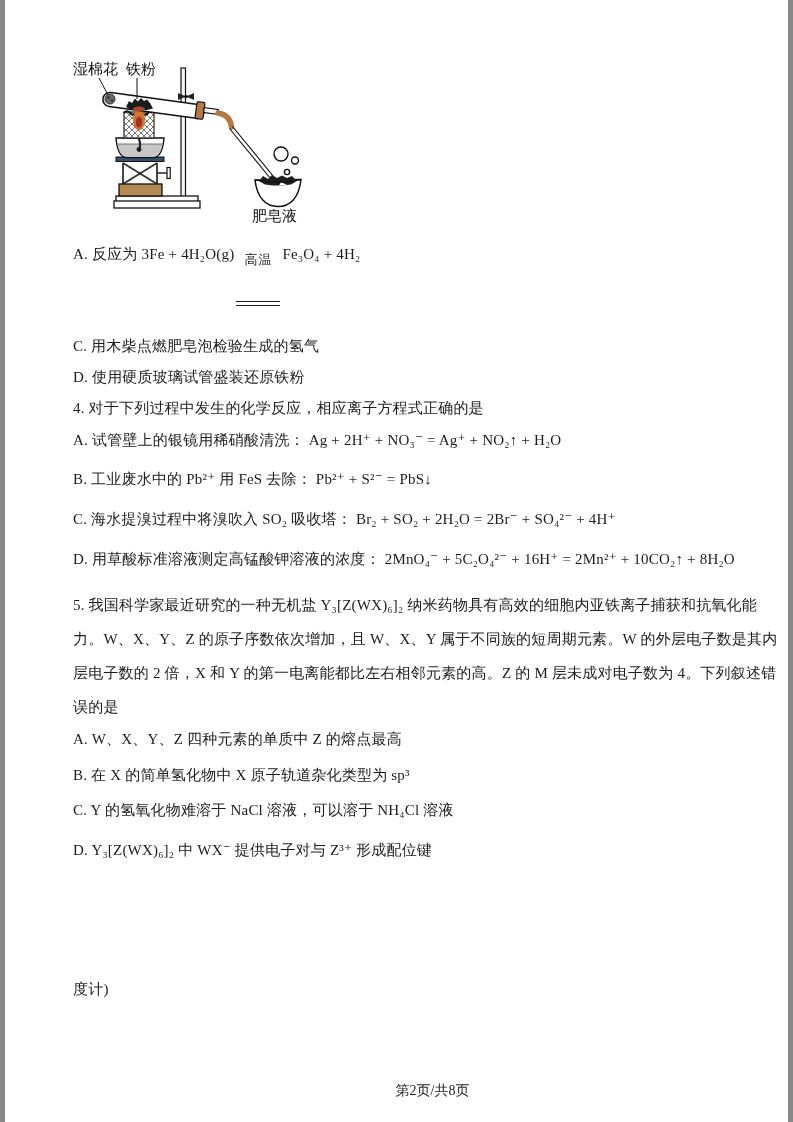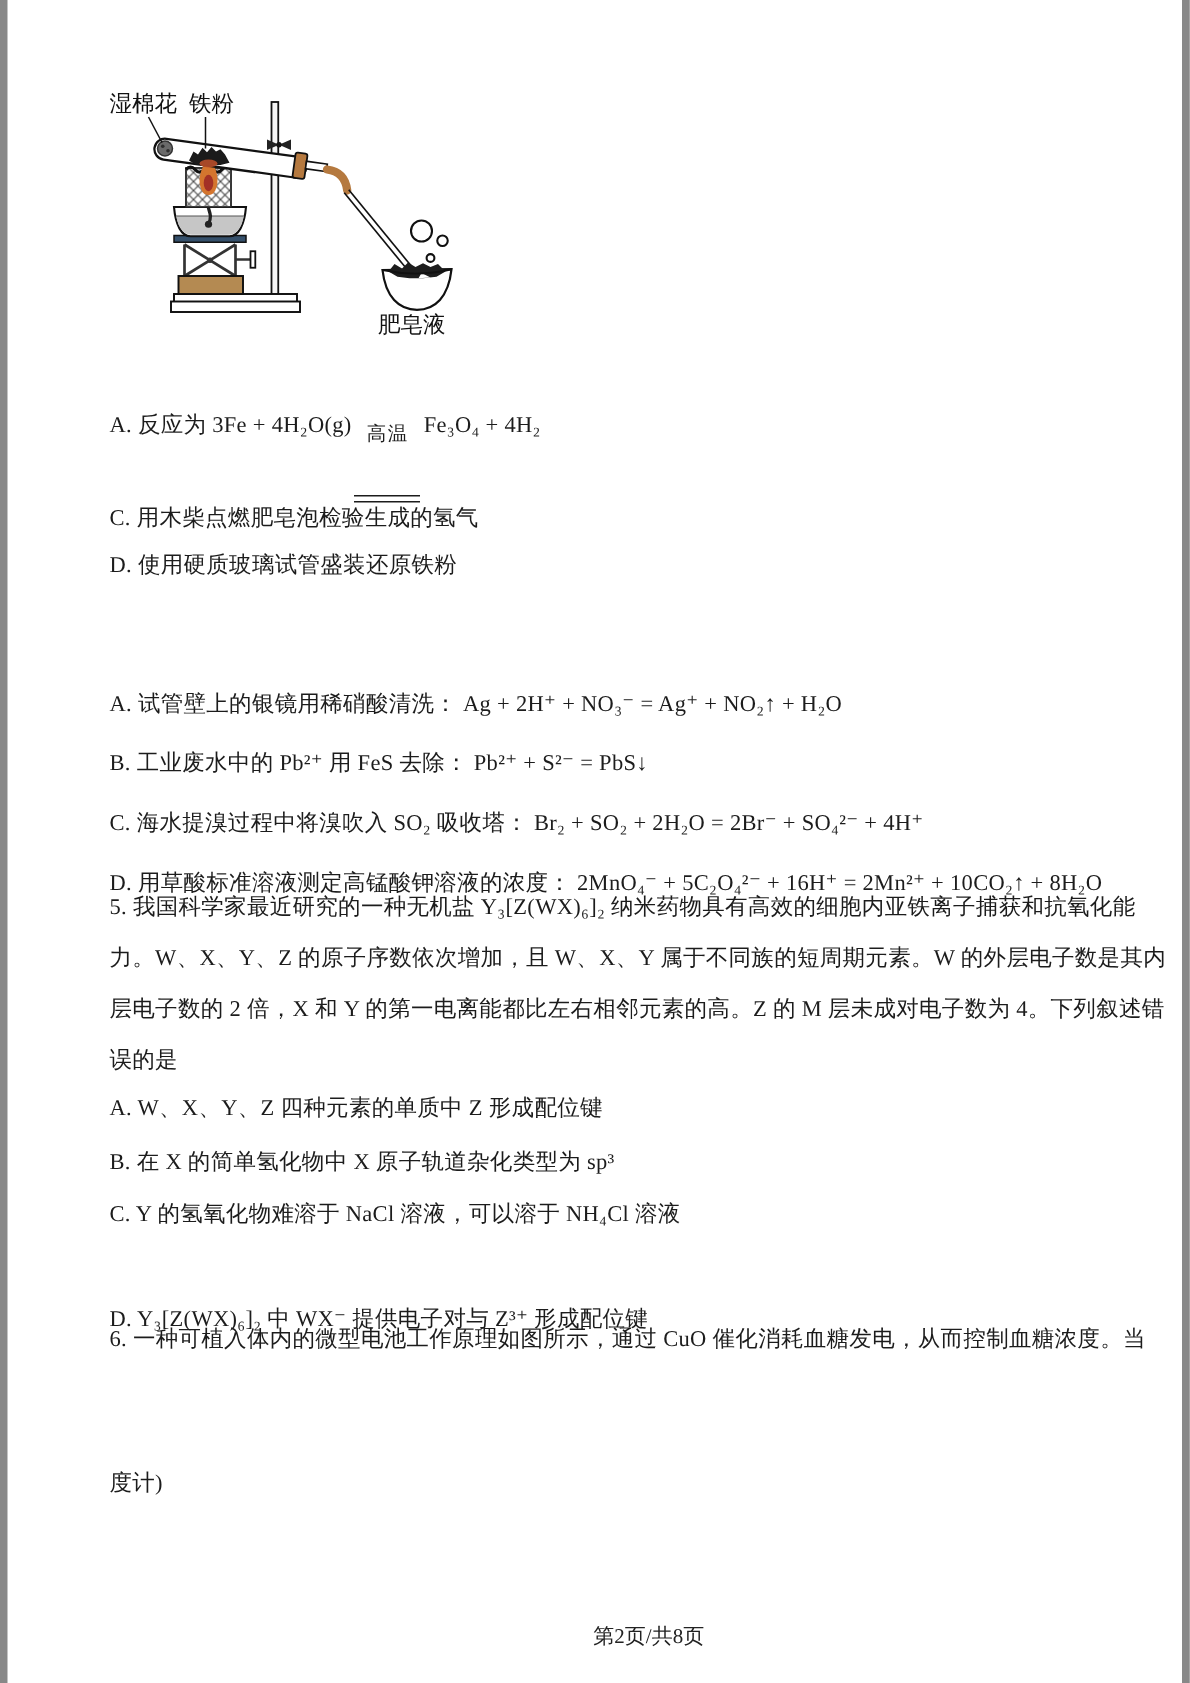--- a/index.html
+++ b/index.html
@@ -5,21 +5,21 @@
   html,body{margin:0;padding:0;background:#888;}
   .page{
     position:relative;width:783px;height:1122px;background:#ffffff;
     font-family:"Liberation Serif","DejaVu Serif",serif;color:#1c1c1c;
     overflow:hidden;margin:0 auto;
   }
   .tline{
     position:absolute;left:68px;white-space:nowrap;
     font-size:15px;line-height:22px;letter-spacing:0.2px;
   }
-  .eq{font-family:"Liberation Serif","DejaVu Serif",serif;margin-top:30px;}
+  .eq{font-family:"Liberation Serif","DejaVu Serif",serif;}
   .cond-eq{
     display:inline-flex;flex-direction:column;align-items:center;
     vertical-align:-5px;margin:0 2px;gap:33px;
   }
   .cond-eq .cond{font-size:13px;line-height:1;letter-spacing:1px;}
   .cond-eq .dbl{
     width:44px;height:3px;margin-top:2px;
     border-top:1.6px solid #1c1c1c;border-bottom:1.6px solid #1c1c1c;
   }
   .footer{
@@ -131,32 +131,32 @@
 
   <div class="tline eq" style="top:243px;">
     <span>A. 反应为 3Fe + 4H₂O(g)</span><span class="cond-eq">
         <span class="cond">高温</span>
         <span class="dbl"></span>
       </span><span>Fe₃O₄ + 4H₂</span>
   </div>
   <div class="tline" style="top:335px;">C. 用木柴点燃肥皂泡检验生成的氢气</div>
   <div class="tline" style="top:366px;">D. 使用硬质玻璃试管盛装还原铁粉</div>
 
+  <div class="tline" style="top:397px;">4. 对于下列过程中发生的化学反应，相应离子方程式正确的是</div>
   <div class="tline eq" style="top:429px;">A. 试管壁上的银镜用稀硝酸清洗： Ag + 2H⁺ + NO₃⁻ = Ag⁺ + NO₂↑ + H₂O</div>
   <div class="tline eq" style="top:468px;">B. 工业废水中的 Pb²⁺ 用 FeS 去除： Pb²⁺ + S²⁻ = PbS↓</div>
   <div class="tline eq" style="top:508px;">C. 海水提溴过程中将溴吹入 SO₂ 吸收塔： Br₂ + SO₂ + 2H₂O = 2Br⁻ + SO₄²⁻ + 4H⁺</div>
   <div class="tline eq" style="top:548px;">D. 用草酸标准溶液测定高锰酸钾溶液的浓度： 2MnO₄⁻ + 5C₂O₄²⁻ + 16H⁺ = 2Mn²⁺ + 10CO₂↑ + 8H₂O</div>
 
   <div class="tline" style="top:594px;">5. 我国科学家最近研究的一种无机盐 Y₃[Z(WX)₆]₂ 纳米药物具有高效的细胞内亚铁离子捕获和抗氧化能</div>
   <div class="tline" style="top:628px;">力。W、X、Y、Z 的原子序数依次增加，且 W、X、Y 属于不同族的短周期元素。W 的外层电子数是其内</div>
   <div class="tline" style="top:662px;">层电子数的 2 倍，X 和 Y 的第一电离能都比左右相邻元素的高。Z 的 M 层未成对电子数为 4。下列叙述错</div>
   <div class="tline" style="top:696px;">误的是</div>
-  <div class="tline" style="top:728px;">A. W、X、Y、Z 四种元素的单质中 Z 形成配位键</div>
+  <div class="tline" style="top:728px;">A. W、X、Y、Z 四种元素的单质中 Z 的熔点最高</div>
   <div class="tline" style="top:764px;">B. 在 X 的简单氢化物中 X 原子轨道杂化类型为 sp³</div>
   <div class="tline" style="top:799px;">C. Y 的氢氧化物难溶于 NaCl 溶液，可以溶于 NH₄Cl 溶液</div>
   <div class="tline eq" style="top:839px;">D. Y₃[Z(WX)₆]₂ 中 WX⁻ 提供电子对与 Z³⁺ 形成配位键</div>
 
-  <div class="tline" style="top:882px;">6. 一种可植入体内的微型电池工作原理如图所示，通过 CuO 催化消耗血糖发电，从而控制血糖浓度。当</div>
   <div class="tline" style="top:978px;">度计)</div>
 
   <div class="footer">第2页/共8页</div>
 
 </div>
 
 </body></html>

